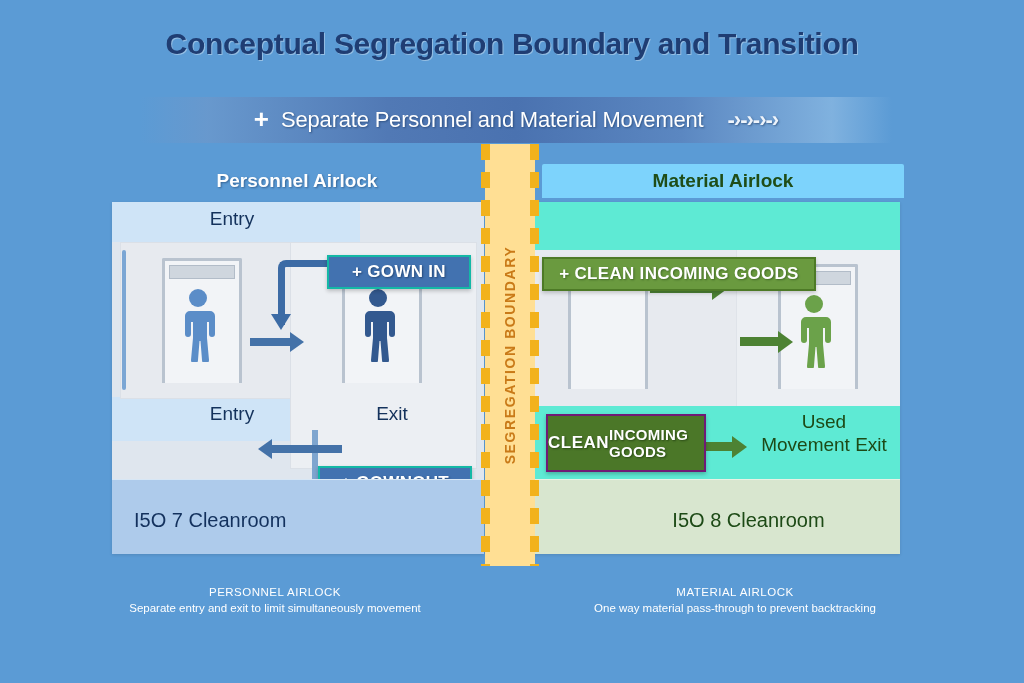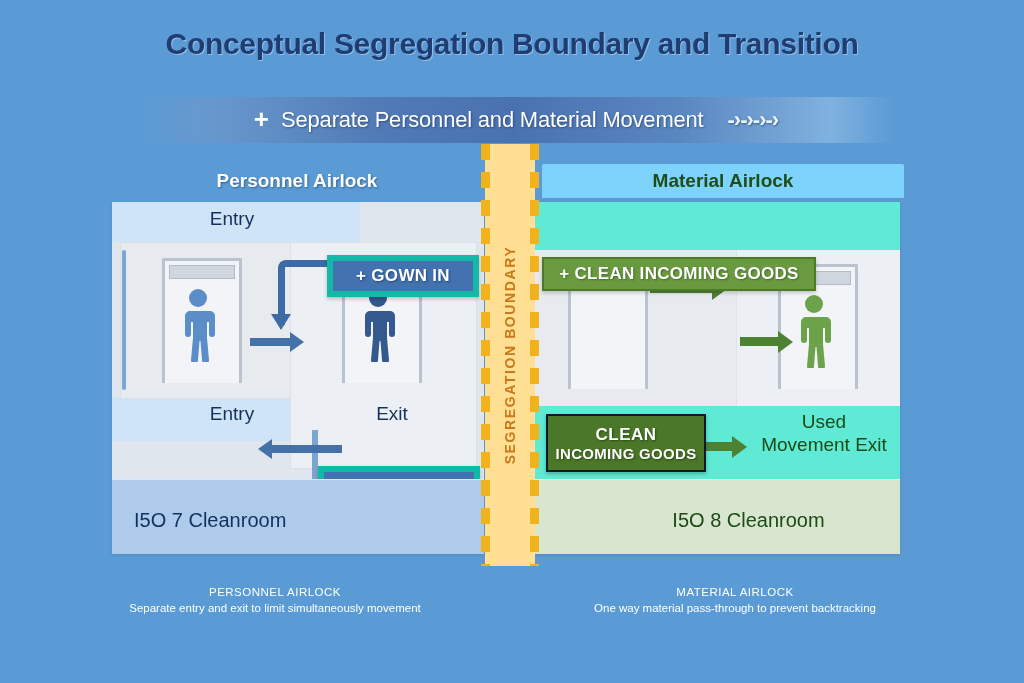--- a/index.html
+++ b/index.html
@@ -240,21 +240,21 @@
     position: absolute;
     display: flex;
     align-items: center;
     justify-content: center;
     font-weight: bold;
     color: #ffffff;
     letter-spacing: .3px;
   }
   .badge-blue {
     background: #4272b0;
-    border: 6px solid #14b8a6;
+    border: 2px solid #14b8a6;
     box-shadow: 0 2px 4px rgba(0,0,0,.22);
     text-shadow: 1px 1px 2px rgba(10,30,60,.5);
   }
   #badge-gown-in  { left: 215px; top: 53px;  width: 140px; height: 30px; font-size: 17px; }
   #badge-gown-out { left: 206px; top: 264px; width: 150px; height: 30px; font-size: 17px; }
 
   
   #segregation-boundary {
     position: absolute;
     left: 478px;
@@ -352,24 +352,24 @@
     text-shadow: 1px 1px 2px rgba(20,50,10,.45);
   }
   #badge-clean-incoming {
     left: 10px; top: 55px; width: 270px; height: 30px; font-size: 17px;
   }
   #box-clean-goods {
     position: absolute;
     left: 14px; top: 212px;
     width: 156px; height: 54px;
     background: #4b7728;
-    border: 2px solid #0f172a;
+    border: 2px solid #701a75;
     box-shadow: 0 2px 4px rgba(0,0,0,.25);
     display: flex;
-    flex-direction: column;
+    flex-direction: row;
     align-items: center;
     justify-content: center;
     color: #ffffff;
     text-shadow: 1px 1px 2px rgba(10,30,5,.5);
   }
   #box-clean-goods .line1 { font-size: 17px; font-weight: bold; letter-spacing: .5px; }
   #box-clean-goods .line2 { font-size: 15px; font-weight: bold; letter-spacing: .3px; }
 
   #label-used-exit {
     position: absolute;

